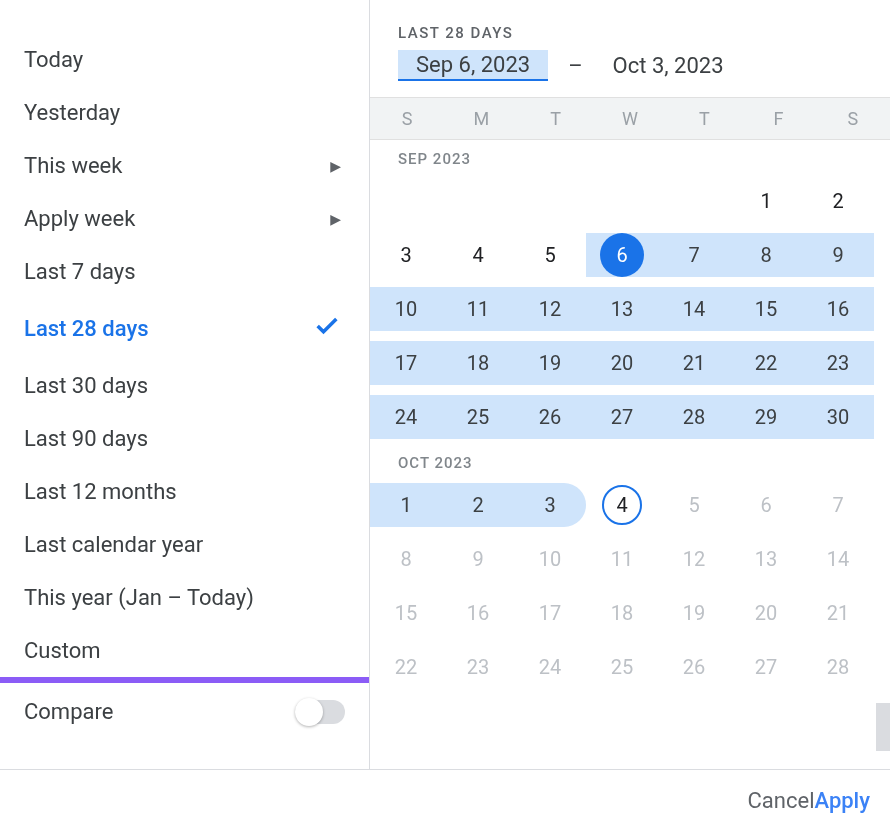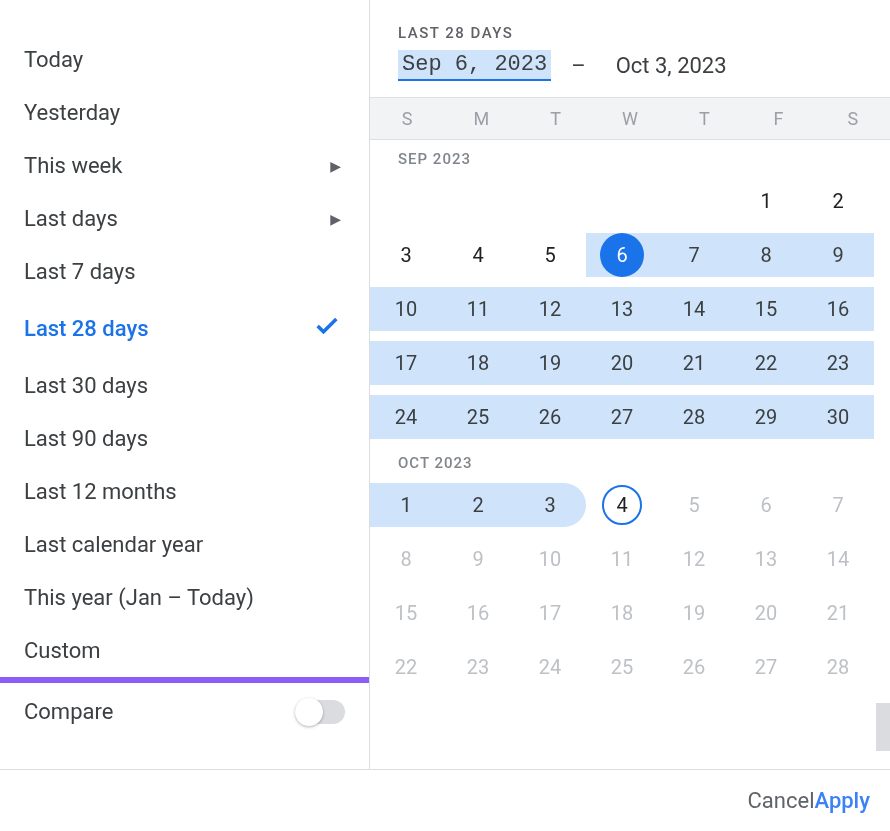--- a/index.html
+++ b/index.html
@@ -71,23 +71,22 @@
     color: #5f6368;
     font-weight: 500;
     margin-bottom: 8px;
   }
   .range-inputs {
     display: flex; align-items: center; gap: 20px;
     font-size: 22px;
   }
   .range-start {
     background: #cfe4fb;
-    padding: 2px 4px;
+    padding: 2px 18px;
     border-bottom: 2px solid #1a73e8;
-    font-family: Liberation Mono, monospace;
   }
   .range-sep { color: #3c4043; }
   .range-end { padding: 2px 10px; }
   .dow-row {
     display: grid;
     grid-template-columns: repeat(7, 1fr);
     background: #f1f3f4;
     border-top: 1px solid #e0e0e0;
     border-bottom: 1px solid #e0e0e0;
     text-align: center;
@@ -166,21 +165,21 @@
         <span>Today</span>
       </div>
       <div class="preset">
         <span>Yesterday</span>
       </div>
       <div class="preset">
         <span>This week</span>
         <span class="chev">▶</span>
       </div>
       <div class="preset">
-        <span>Last days</span>
+        <span>Apply week</span>
         <span class="chev">▶</span>
       </div>
       <div class="preset">
         <span>Last 7 days</span>
       </div>
       <div class="preset selected">
         <span>Last 28 days</span>
         <span class="check-icon"><svg width="28" height="28" viewBox="0 0 24 24">
             <path fill="none" stroke="#1a73e8" stroke-width="3" d="M4 12 l5 5 l11 -11"></path>
           </svg></span>

